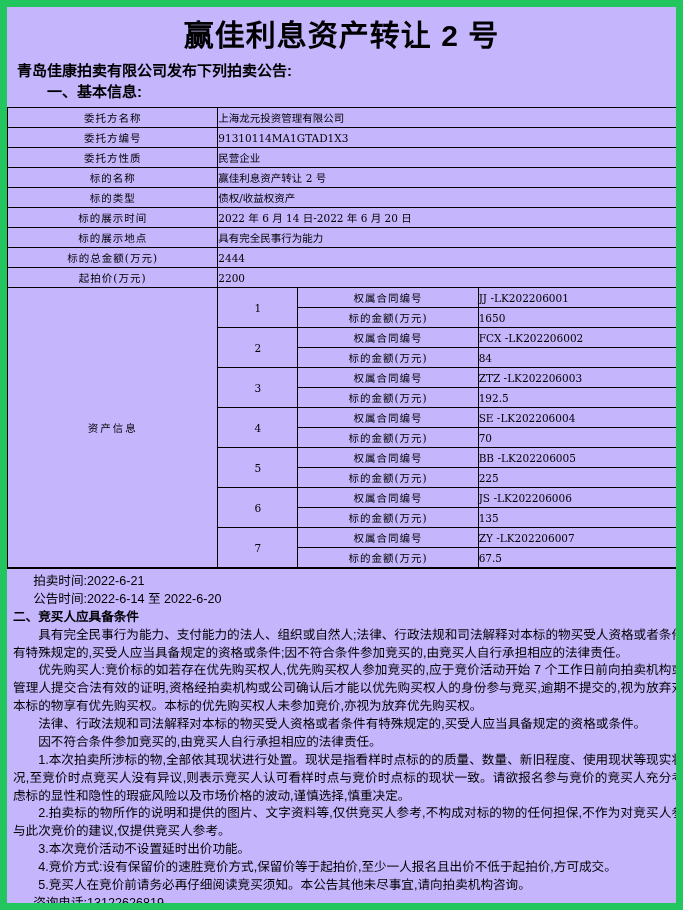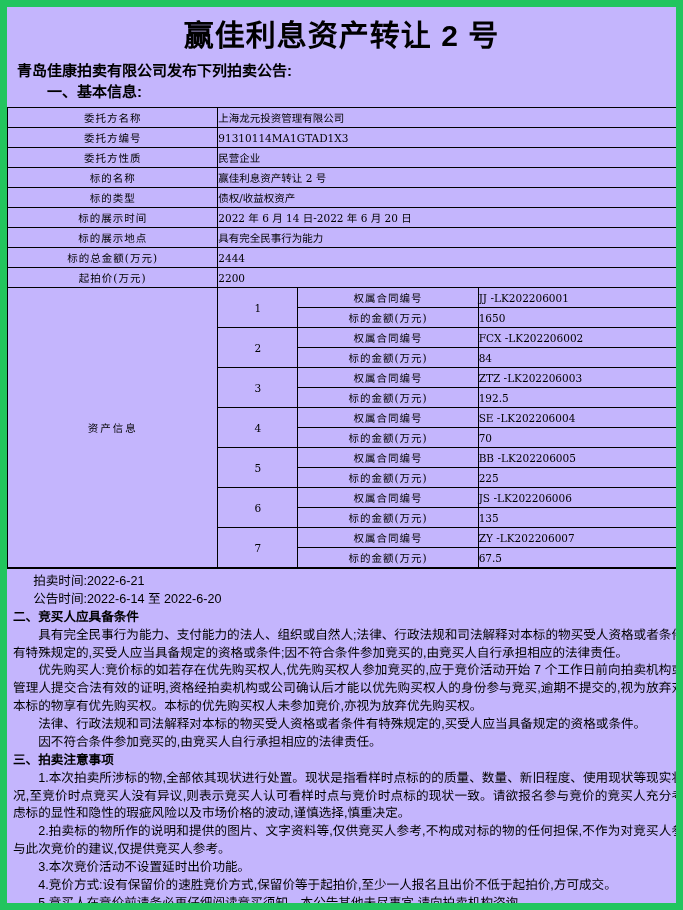--- a/index.html
+++ b/index.html
@@ -239,21 +239,20 @@
   <div class="prose">
     <p class="indent-1">拍卖时间:2022-6-21</p>
     <p class="indent-1">公告时间:2022-6-14 至 2022-6-20</p>
 
     <p class="heading">二、竞买人应具备条件</p>
     <p class="indent">具有完全民事行为能力、支付能力的法人、组织或自然人;法律、行政法规和司法解释对本标的物买受人资格或者条件有特殊规定的,买受人应当具备规定的资格或条件;因不符合条件参加竞买的,由竞买人自行承担相应的法律责任。</p>
     <p class="indent">优先购买人:竞价标的如若存在优先购买权人,优先购买权人参加竞买的,应于竞价活动开始 7 个工作日前向拍卖机构或管理人提交合法有效的证明,资格经拍卖机构或公司确认后才能以优先购买权人的身份参与竞买,逾期不提交的,视为放弃对本标的物享有优先购买权。本标的优先购买权人未参加竞价,亦视为放弃优先购买权。</p>
     <p class="indent">法律、行政法规和司法解释对本标的物买受人资格或者条件有特殊规定的,买受人应当具备规定的资格或条件。</p>
     <p class="indent">因不符合条件参加竞买的,由竞买人自行承担相应的法律责任。</p>
 
-    <p class="heading">三、拍卖注意事项</p>
     <p class="indent">1.本次拍卖所涉标的物,全部依其现状进行处置。现状是指看样时点标的的质量、数量、新旧程度、使用现状等现实状况,至竞价时点竞买人没有异议,则表示竞买人认可看样时点与竞价时点标的现状一致。请欲报名参与竞价的竞买人充分考虑标的显性和隐性的瑕疵风险以及市场价格的波动,谨慎选择,慎重决定。</p>
     <p class="indent">2.拍卖标的物所作的说明和提供的图片、文字资料等,仅供竞买人参考,不构成对标的物的任何担保,不作为对竞买人参与此次竞价的建议,仅提供竞买人参考。</p>
     <p class="indent">3.本次竞价活动不设置延时出价功能。</p>
     <p class="indent">4.竞价方式:设有保留价的速胜竞价方式,保留价等于起拍价,至少一人报名且出价不低于起拍价,方可成交。</p>
     <p class="indent">5.竞买人在竞价前请务必再仔细阅读竞买须知。本公告其他未尽事宜,请向拍卖机构咨询。</p>
     <p class="indent-1">咨询电话:13122626819</p>
 
   </div>
 
 </div>

